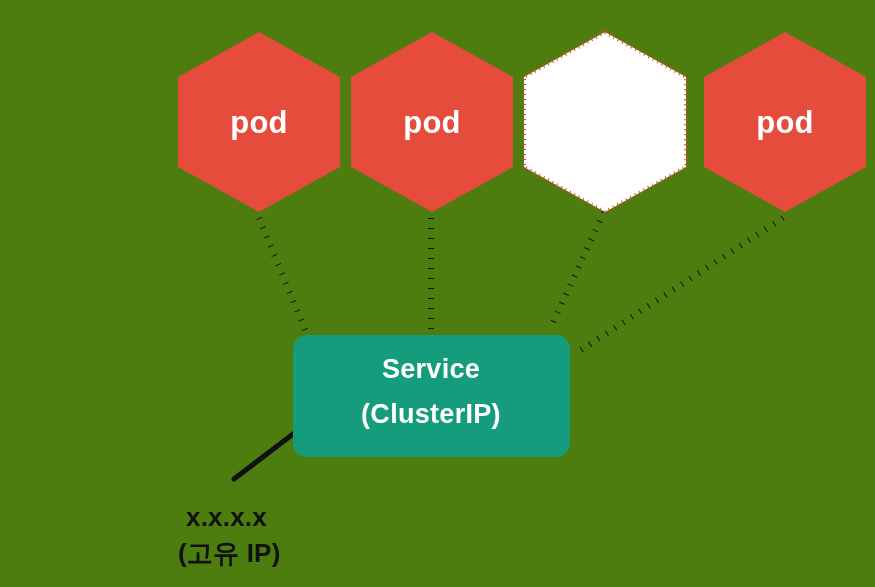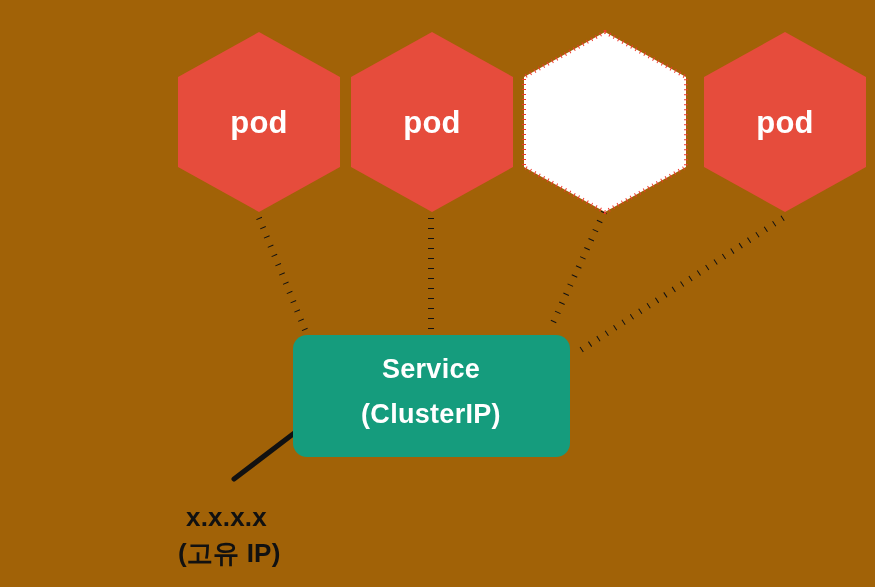--- a/index.html
+++ b/index.html
@@ -10,21 +10,21 @@
   body {
     width: 875px;
     height: 587px;
     overflow: hidden;
     font-family: "Liberation Sans", "DejaVu Sans", sans-serif;
   }
   #diagram-root {
     position: relative;
     width: 875px;
     height: 587px;
-    background: #a16207;
+    background: #4d7c0f;
   }
   #diagram-svg {
     position: absolute;
     top: 0;
     left: 0;
     width: 875px;
     height: 587px;
     display: block;
   }
   .hex-label {

